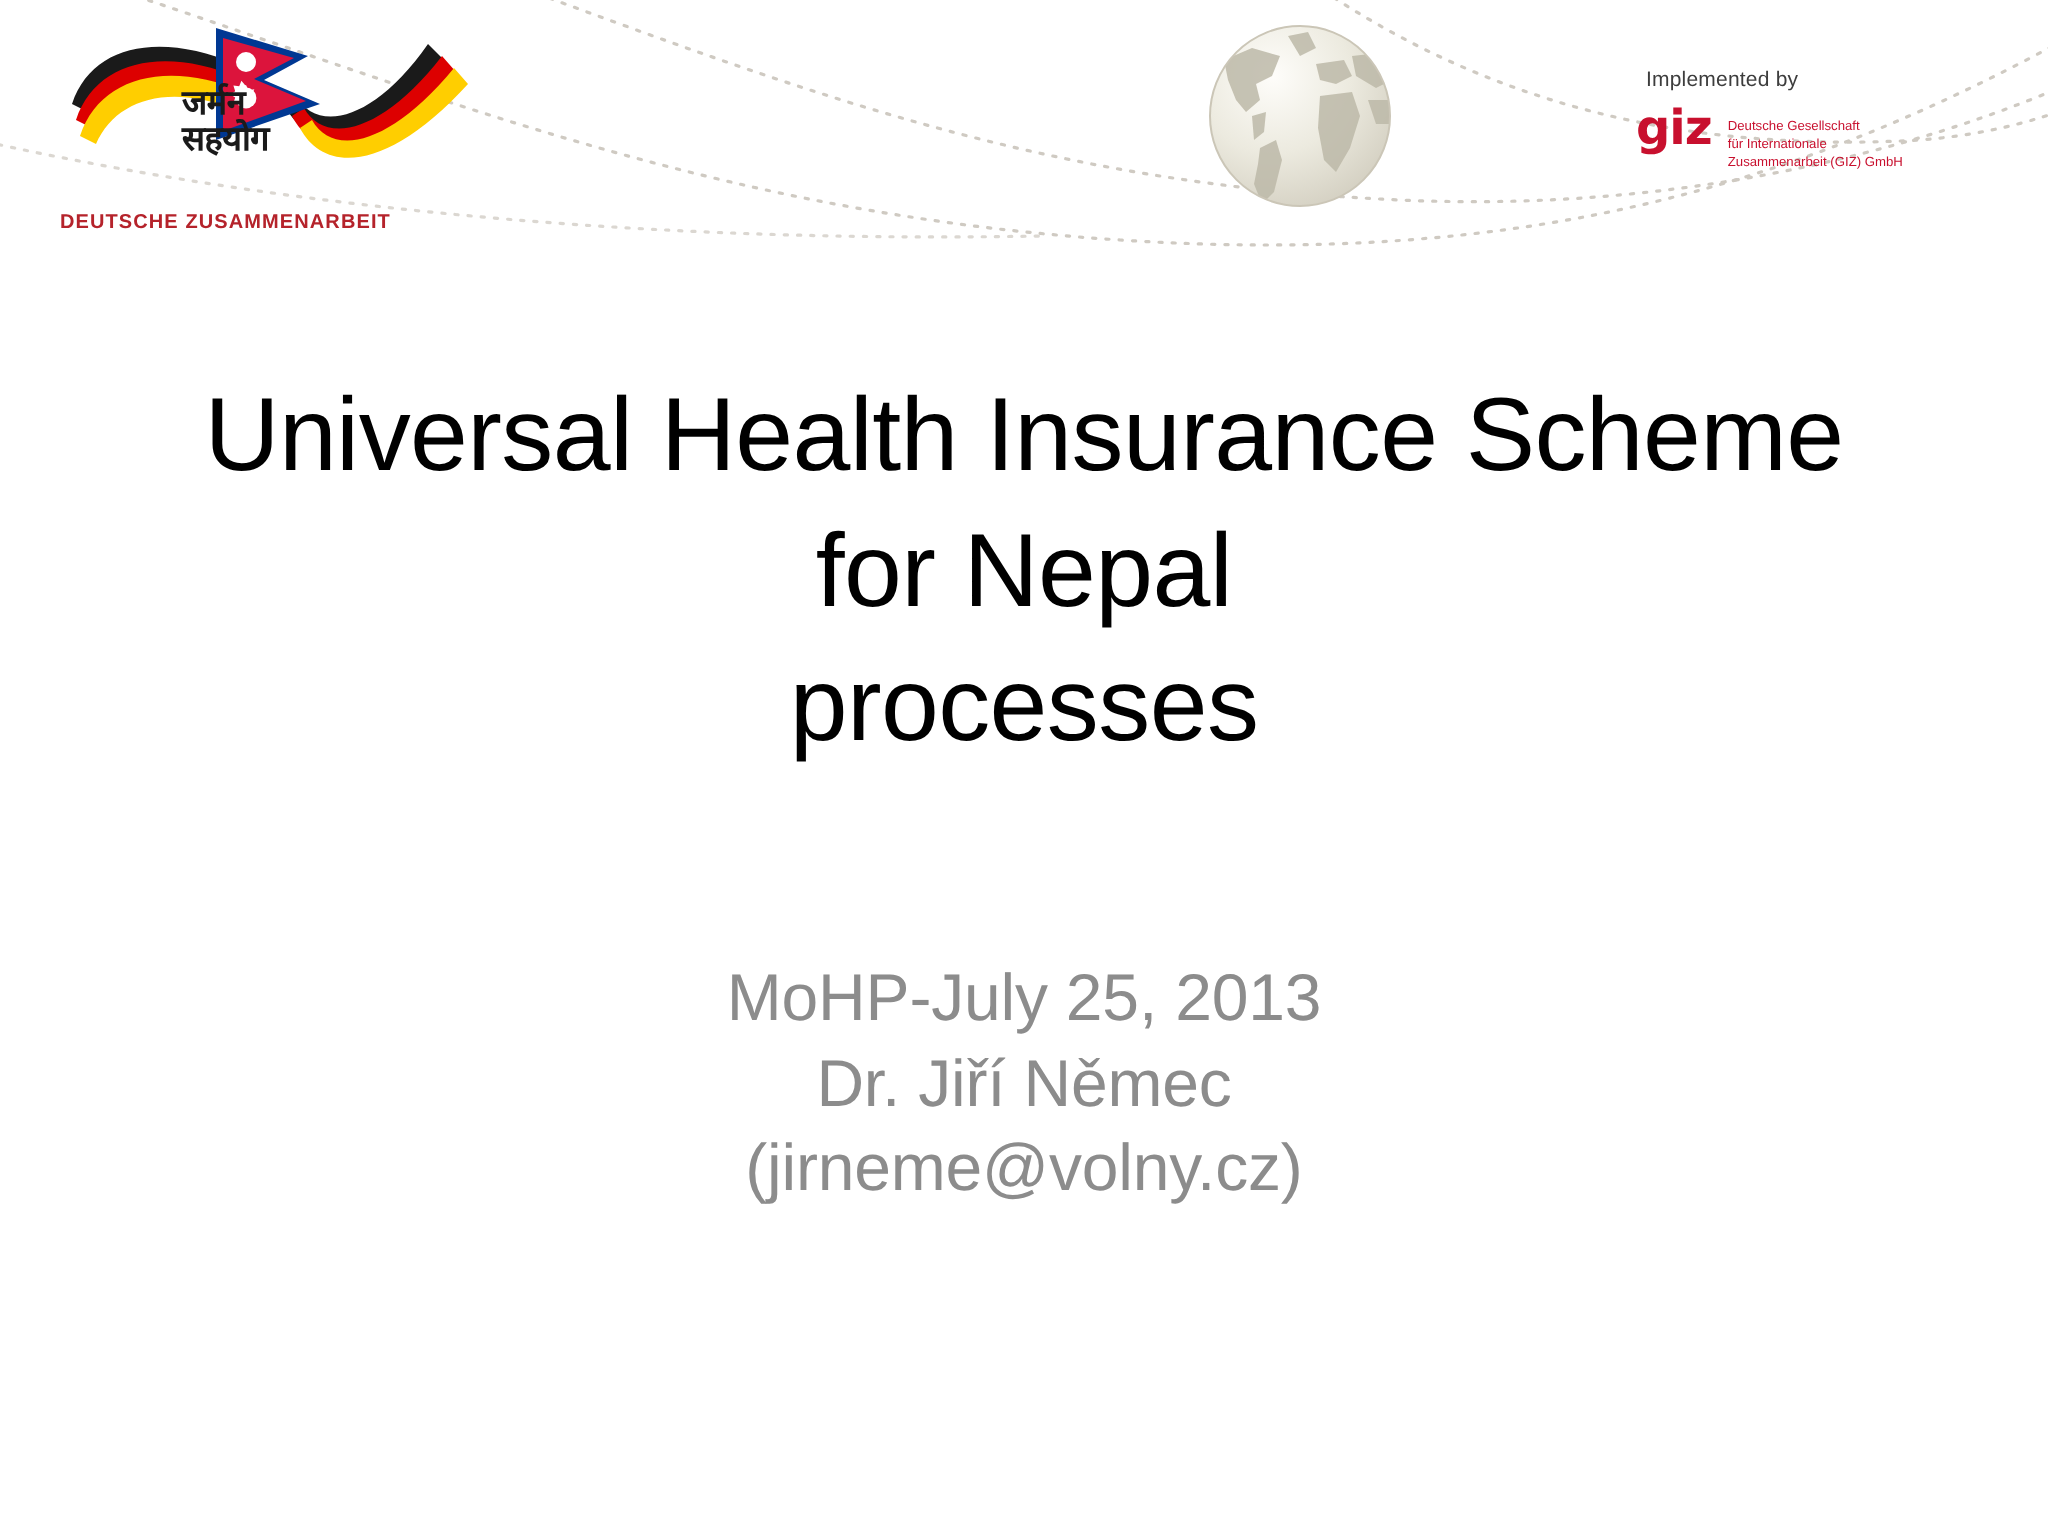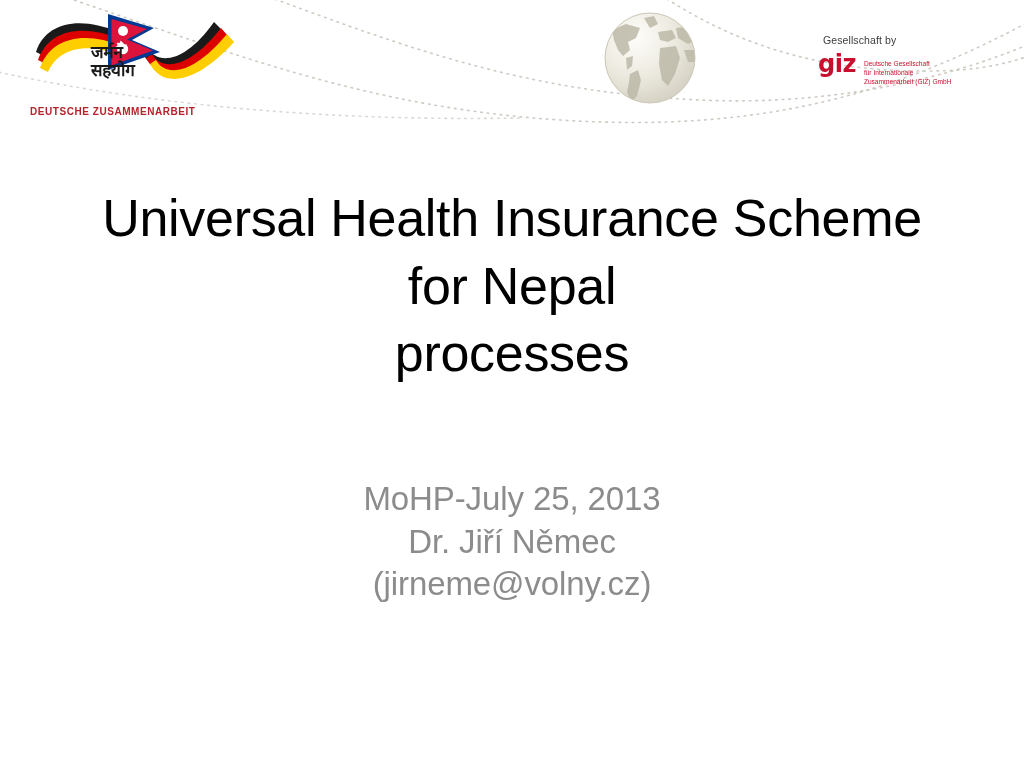--- a/index.html
+++ b/index.html
@@ -239,21 +239,21 @@
       </g>
     </svg>
     <div class="devanagari">
       <div>जर्मन</div>
       <div>सहयोग</div>
     </div>
     <div class="dz-text">DEUTSCHE ZUSAMMENARBEIT</div>
   </div>
 
   <div class="logo-giz">
-    <div class="impl-by">Gesellschaft by</div>
+    <div class="impl-by">Implemented by</div>
     <div class="giz-row">
       <div class="giz-mark">giz</div>
       <div class="giz-legal">
         <div>Deutsche Gesellschaft</div>
         <div>für Internationale</div>
         <div>Zusammenarbeit (GIZ) GmbH</div>
       </div>
     </div>
   </div>
 

